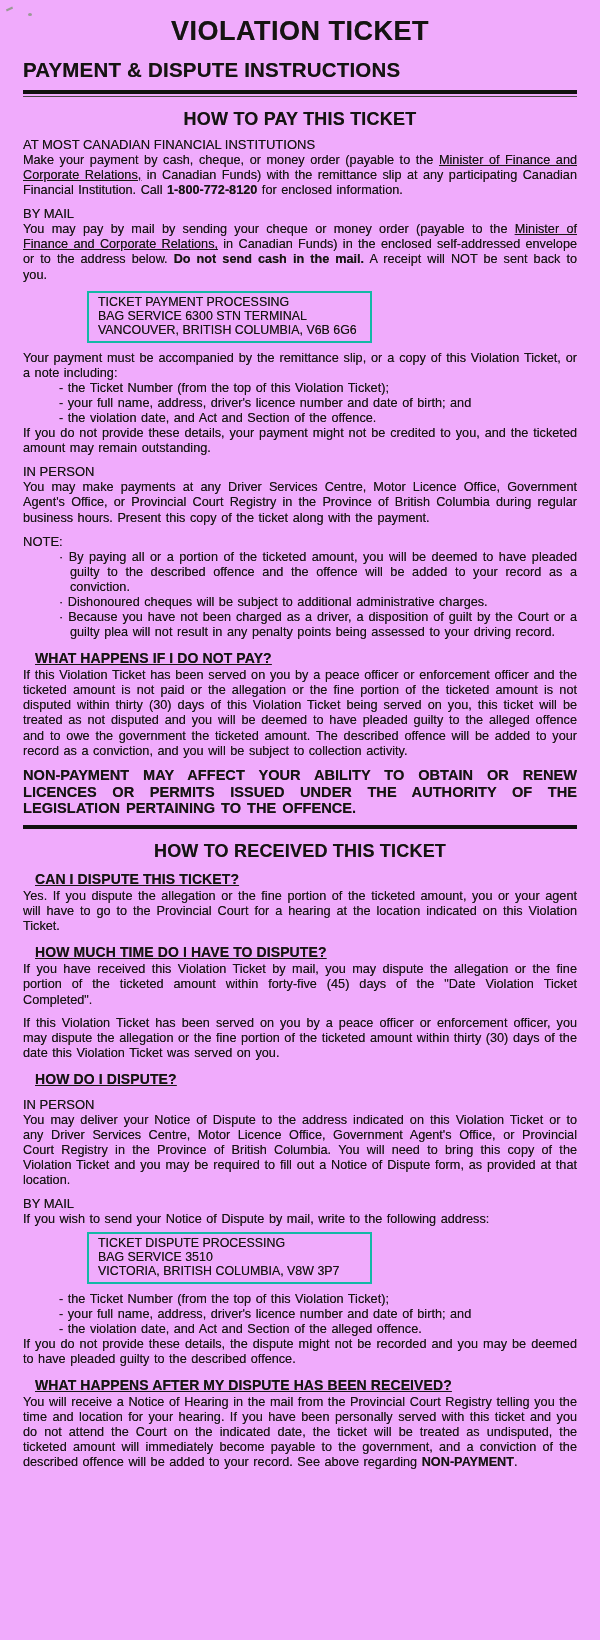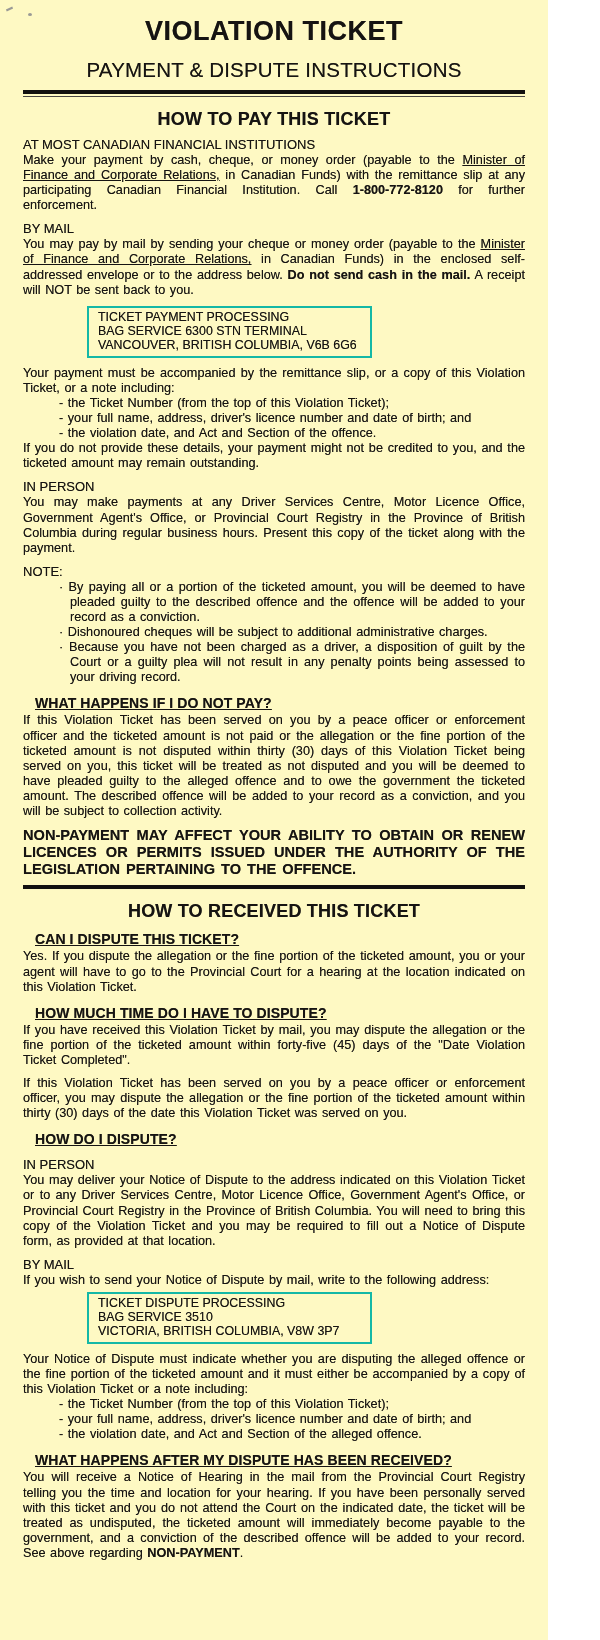--- a/index.html
+++ b/index.html
@@ -1,35 +1,35 @@
 <!DOCTYPE html>
 <html><head>
 <meta charset="utf-8">
 <style>
   html,body{margin:0;padding:0;background:#ffffff;}
   .page{
     position:relative;
-    width:548px;height:1640px;
+    width:600px;height:1640px;
     box-sizing:border-box;
     padding:12px 23px 8px 23px;
-    background:#fef9c3;
+    background:#f0abfc;
     font-family:"Liberation Sans", sans-serif;
     color:#161412;
     overflow:hidden;
     text-shadow:0 0 0.35px rgba(20,18,16,0.6);
   }
   .noise-a,.noise-b{position:absolute;background:#9a9a96;}
   .noise-a{left:6px;top:8px;width:7px;height:2px;transform:rotate(-25deg);}
   .noise-b{left:28px;top:13px;width:4px;height:3px;border-radius:50%;}
   .title{
     text-align:center;font-weight:bold;font-size:27px;line-height:30px;
     letter-spacing:0.5px;margin:4px 0 0 0;
   }
   .subtitle{
-    text-align:center;font-weight:normal;font-size:20.5px;line-height:23px;
+    font-weight:bold;font-size:20.5px;line-height:23px;
     letter-spacing:0.2px;margin:12px 0 0 0;
   }
   .header-rule{
     margin-top:9px;height:2px;
     border-top:4px solid #121110;border-bottom:1px solid #4a4744;
   }
   .h1{text-align:center;font-weight:bold;font-size:18px;line-height:20px;margin:12px 0 4px 0;letter-spacing:0.2px;}
   .h2{font-weight:normal;font-size:13px;line-height:16px;margin:8px 0 0 0;}
   .q{font-weight:bold;font-size:14px;line-height:19px;margin:9px 0 0 12px;letter-spacing:0.1px;text-decoration:underline;}
   .para{font-size:12.7px;line-height:15.1px;text-align:justify;margin:0 0 8px 0;word-spacing:1px;}
@@ -54,21 +54,21 @@
 
 <div class="page">
   <div class="noise-a"></div>
   <div class="noise-b"></div>
   <div class="title">VIOLATION TICKET</div>
   <div class="subtitle">PAYMENT &amp; DISPUTE INSTRUCTIONS</div>
   <div class="header-rule"></div>
   <div id="doc-content">
       <div class="h1">HOW TO PAY THIS TICKET</div>
       <div class="h2">AT MOST CANADIAN FINANCIAL INSTITUTIONS</div>
-      <p class="para"><span>Make your payment by cash, cheque, or money order (payable to the </span><span class="u">Minister of Finance and Corporate Relations,</span><span> in Canadian Funds) with the remittance slip at any participating Canadian Financial Institution. Call </span><span class="b">1-800-772-8120</span><span> for further enforcement.</span></p>
+      <p class="para"><span>Make your payment by cash, cheque, or money order (payable to the </span><span class="u">Minister of Finance and Corporate Relations,</span><span> in Canadian Funds) with the remittance slip at any participating Canadian Financial Institution. Call </span><span class="b">1-800-772-8120</span><span> for enclosed information.</span></p>
       <div class="h2">BY MAIL</div>
       <p class="para"><span>You may pay by mail by sending your cheque or money order (payable to the </span><span class="u">Minister of Finance and Corporate Relations,</span><span> in Canadian Funds) in the enclosed self-addressed envelope or to the address below. </span><span class="b">Do not send cash in the mail.</span><span> A receipt will NOT be sent back to you.</span></p>
       <div class="addrbox-wrap"><div class="addrbox"><div>TICKET PAYMENT PROCESSING</div><div>BAG SERVICE 6300 STN TERMINAL</div><div>VANCOUVER, BRITISH COLUMBIA, V6B 6G6</div></div></div>
       <p class="para tight"><span>Your payment must be accompanied by the remittance slip, or a copy of this Violation Ticket, or a note including:</span></p>
       <div class="list">
         <div class="li"><span class="marker">- </span><span>the Ticket Number (from the top of this Violation Ticket);</span></div>
         <div class="li"><span class="marker">- </span><span>your full name, address, driver's licence number and date of birth; and</span></div>
         <div class="li"><span class="marker">- </span><span>the violation date, and Act and Section of the offence.</span></div>
       </div>
       <p class="para tight"><span>If you do not provide these details, your payment might not be credited to you, and the ticketed amount may remain outstanding.</span></p>
@@ -89,22 +89,22 @@
       <p class="para"><span>Yes. If you dispute the allegation or the fine portion of the ticketed amount, you or your agent will have to go to the Provincial Court for a hearing at the location indicated on this Violation Ticket.</span></p>
       <div class="q">HOW MUCH TIME DO I HAVE TO DISPUTE?</div>
       <p class="para"><span>If you have received this Violation Ticket by mail, you may dispute the allegation or the fine portion of the ticketed amount within forty-five (45) days of the "Date Violation Ticket Completed".</span></p>
       <p class="para spaced"><span>If this Violation Ticket has been served on you by a peace officer or enforcement officer, you may dispute the allegation or the fine portion of the ticketed amount within thirty (30) days of the date this Violation Ticket was served on you.</span></p>
       <div class="q">HOW DO I DISPUTE?</div>
       <div class="h2">IN PERSON</div>
       <p class="para"><span>You may deliver your Notice of Dispute to the address indicated on this Violation Ticket or to any Driver Services Centre, Motor Licence Office, Government Agent's Office, or Provincial Court Registry in the Province of British Columbia. You will need to bring this copy of the Violation Ticket and you may be required to fill out a Notice of Dispute form, as provided at that location.</span></p>
       <div class="h2">BY MAIL</div>
       <p class="para tight"><span>If you wish to send your Notice of Dispute by mail, write to the following address:</span></p>
       <div class="addrbox-wrap"><div class="addrbox"><div>TICKET DISPUTE PROCESSING</div><div>BAG SERVICE 3510</div><div>VICTORIA, BRITISH COLUMBIA, V8W 3P7</div></div></div>
-      <p class="para tight"><span>Your Notice of Dispute must indicate whether you are disputing the alleged offence or the fine portion of the ticketed amount and it must either be accompanied by a copy of this Violation Ticket or a note including:</span></p>
       <div class="list">
         <div class="li"><span class="marker">- </span><span>the Ticket Number (from the top of this Violation Ticket);</span></div>
         <div class="li"><span class="marker">- </span><span>your full name, address, driver's licence number and date of birth; and</span></div>
         <div class="li"><span class="marker">- </span><span>the violation date, and Act and Section of the alleged offence.</span></div>
       </div>
+      <p class="para tight"><span>If you do not provide these details, the dispute might not be recorded and you may be deemed to have pleaded guilty to the described offence.</span></p>
       <div class="q">WHAT HAPPENS AFTER MY DISPUTE HAS BEEN RECEIVED?</div>
       <p class="para tight"><span>You will receive a Notice of Hearing in the mail from the Provincial Court Registry telling you the time and location for your hearing. If you have been personally served with this ticket and you do not attend the Court on the indicated date, the ticket will be treated as undisputed, the ticketed amount will immediately become payable to the government, and a conviction of the described offence will be added to your record. See above regarding </span><span class="b">NON-PAYMENT</span><span>.</span></p>
     </div>
 </div>
 
 </body></html>

